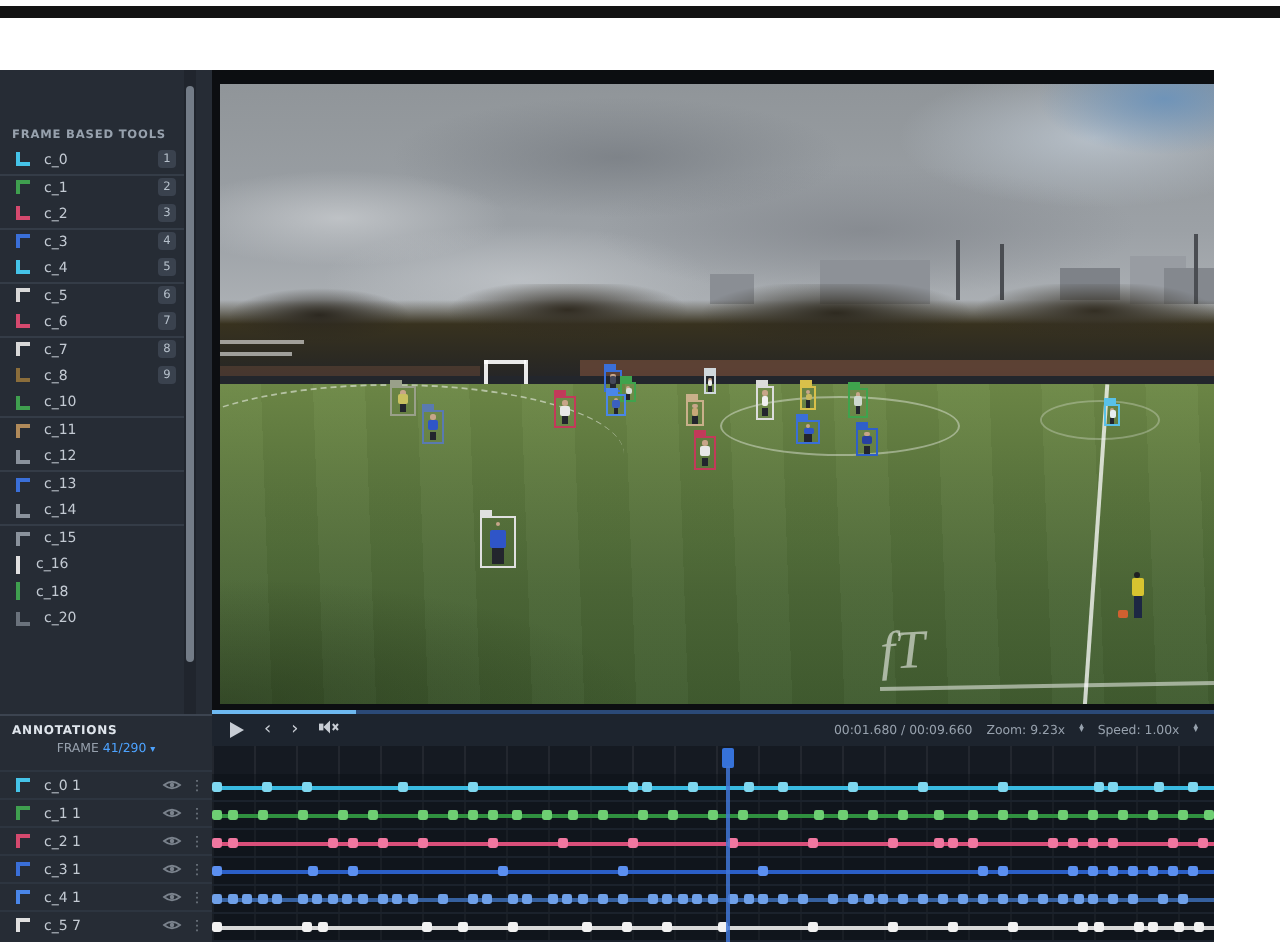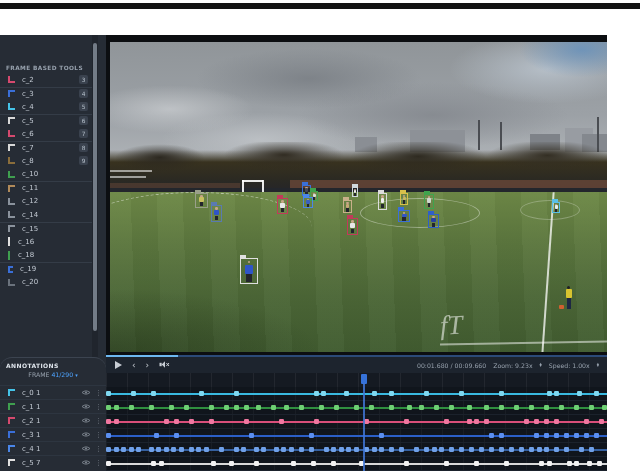--- a/index.html
+++ b/index.html
@@ -24,21 +24,21 @@
   .ic.corner-tl { border-left:2px solid; border-top:2px solid; }
   .ic.bar { width:3px; height:9px; border-left:2px solid; }
   .ic.bracket { width:5px; border-left:2px solid; border-top:2px solid; border-bottom:2px solid; }
   .tool-label { font-size:7px; color:#c3cad3; margin-left:7px; flex:1; }
   .badge { width:9px; height:9px; margin-right:4px; background:#3a424e; border-radius:2px;
            font-size:5.8px; color:#b6c0cb; display:flex; align-items:center; justify-content:center; }
   .sb-track { position:absolute; left:92px; top:0; width:6px; height:322px; background:#20252d; }
   .sb-thumb { position:absolute; left:1px; top:8px; width:4px; height:288px; background:#737c87; border-radius:2px; }
 
   .ann-panel { position:absolute; left:0; top:322px; width:106px; height:114px;
-               background:#262c35; border-top:1px solid #3c4450;border-radius:12px; }
+               background:#262c35; border-top:1px solid #3c4450; }
   .ann-header { position:absolute; left:6px; top:4px; font-size:6px; letter-spacing:.4px;
                 color:#dfe5ec; font-weight:bold; }
   .frame-nav { position:absolute; left:0; top:13px; width:100%; text-align:center; font-size:6.2px; color:#97a1ad; }
   .frame-nav .fv { color:#4da3ff; }
   .frame-nav .caret { color:#4da3ff; font-size:5px; }
   .objects { position:absolute; left:0; top:27px; width:106px; }
   .obj-row { position:relative; height:14px; display:flex; align-items:center; padding-left:8px; border-top:1px solid #2d3540; }
   .obj-label { font-size:7px; color:#c3cad3; margin-left:7px; flex:1; }
   .obj-eye { margin-right:4px; display:flex; }
   .obj-kebab { margin-right:4px; color:#7a828c; font-size:7px; }
@@ -116,20 +116,30 @@
 
 <div class="page">
   <div class="top-rule"></div>
 
   <div class="app">
 
     <aside class="sidebar">
       <div class="tools-header">FRAME BASED TOOLS</div>
       <div class="tools" id="tools">
           <div class="tool-row">
+            <div class="ic corner-bl" style="border-color: rgb(69, 195, 232);"></div>
+            <div class="tool-label">c_0</div>
+            <div class="badge">1</div>
+          </div>
+          <div class="tool-row sep">
+            <div class="ic corner-tl" style="border-color: rgb(63, 159, 79);"></div>
+            <div class="tool-label">c_1</div>
+            <div class="badge">2</div>
+          </div>
+          <div class="tool-row">
             <div class="ic corner-bl" style="border-color: rgb(213, 73, 110);"></div>
             <div class="tool-label">c_2</div>
             <div class="badge">3</div>
           </div>
           <div class="tool-row sep">
             <div class="ic corner-tl" style="border-color: rgb(58, 111, 216);"></div>
             <div class="tool-label">c_3</div>
             <div class="badge">4</div>
           </div>
           <div class="tool-row">
@@ -162,39 +172,39 @@
             <div class="tool-label">c_10</div>
           </div>
           <div class="tool-row sep">
             <div class="ic corner-tl" style="border-color: rgb(176, 138, 90);"></div>
             <div class="tool-label">c_11</div>
           </div>
           <div class="tool-row">
             <div class="ic corner-bl" style="border-color: rgb(138, 146, 156);"></div>
             <div class="tool-label">c_12</div>
           </div>
+          <div class="tool-row sep">
+            <div class="ic corner-tl" style="border-color: rgb(58, 111, 216);"></div>
+            <div class="tool-label">c_13</div>
+          </div>
           <div class="tool-row">
             <div class="ic corner-bl" style="border-color: rgb(138, 146, 156);"></div>
             <div class="tool-label">c_14</div>
           </div>
           <div class="tool-row sep">
             <div class="ic corner-tl" style="border-color: rgb(138, 146, 156);"></div>
             <div class="tool-label">c_15</div>
           </div>
           <div class="tool-row">
             <div class="ic bar" style="border-color: rgb(224, 224, 224);"></div>
             <div class="tool-label">c_16</div>
           </div>
           <div class="tool-row">
             <div class="ic bar" style="border-color: rgb(63, 159, 79);"></div>
             <div class="tool-label">c_18</div>
-          </div>
-          <div class="tool-row sep">
-            <div class="ic bracket" style="border-color: rgb(58, 111, 216);"></div>
-            <div class="tool-label">c_19</div>
           </div>
           <div class="tool-row">
             <div class="ic corner-bl" style="border-color: rgb(106, 114, 124);"></div>
             <div class="tool-label">c_20</div>
           </div>
         </div>
       <div class="sb-track">
         <div class="sb-thumb"></div>
       </div>
 

